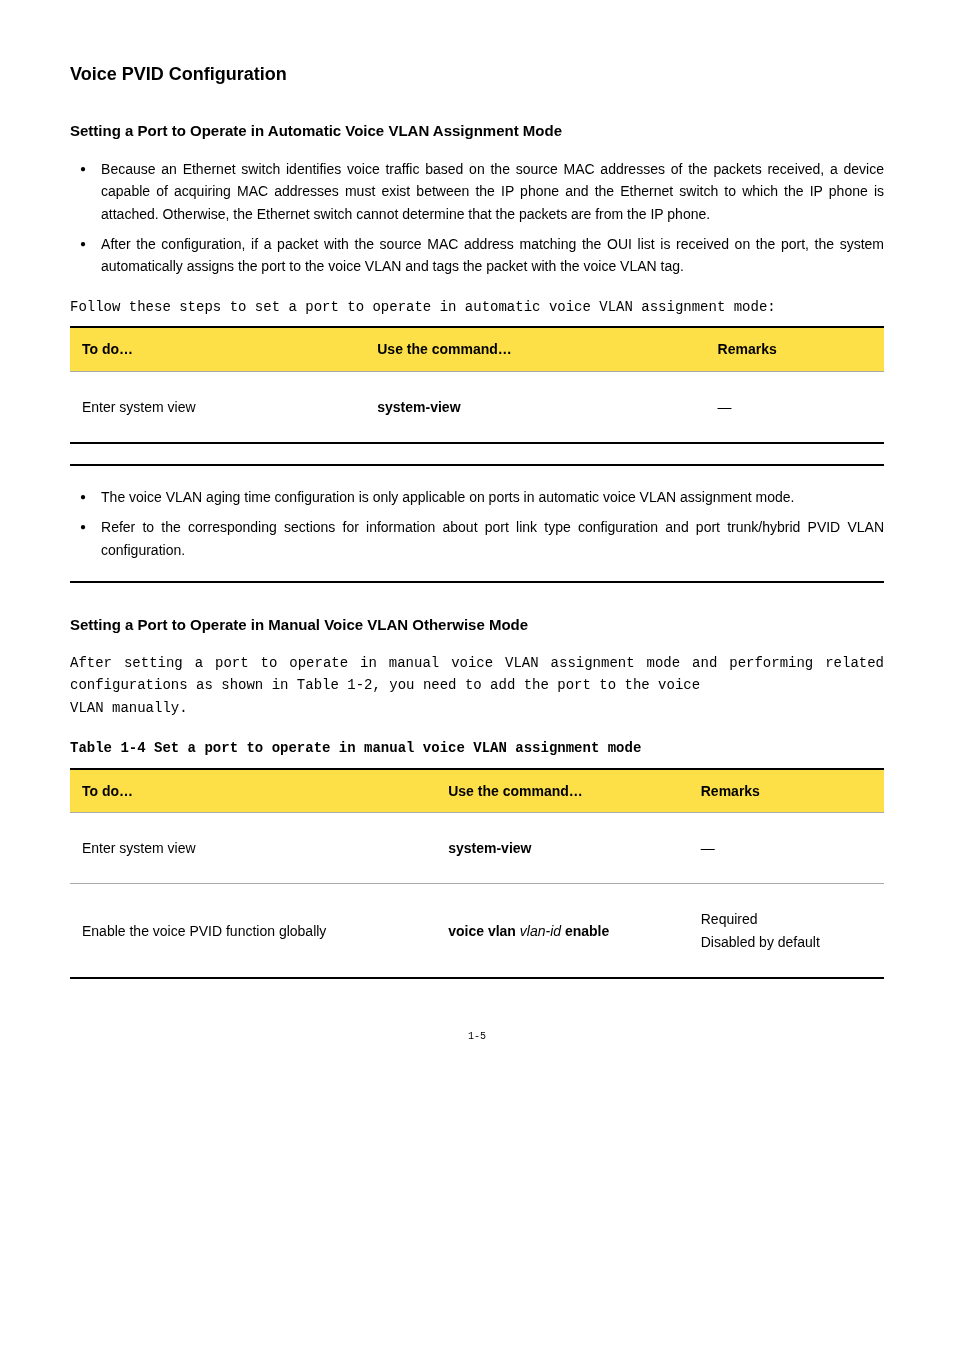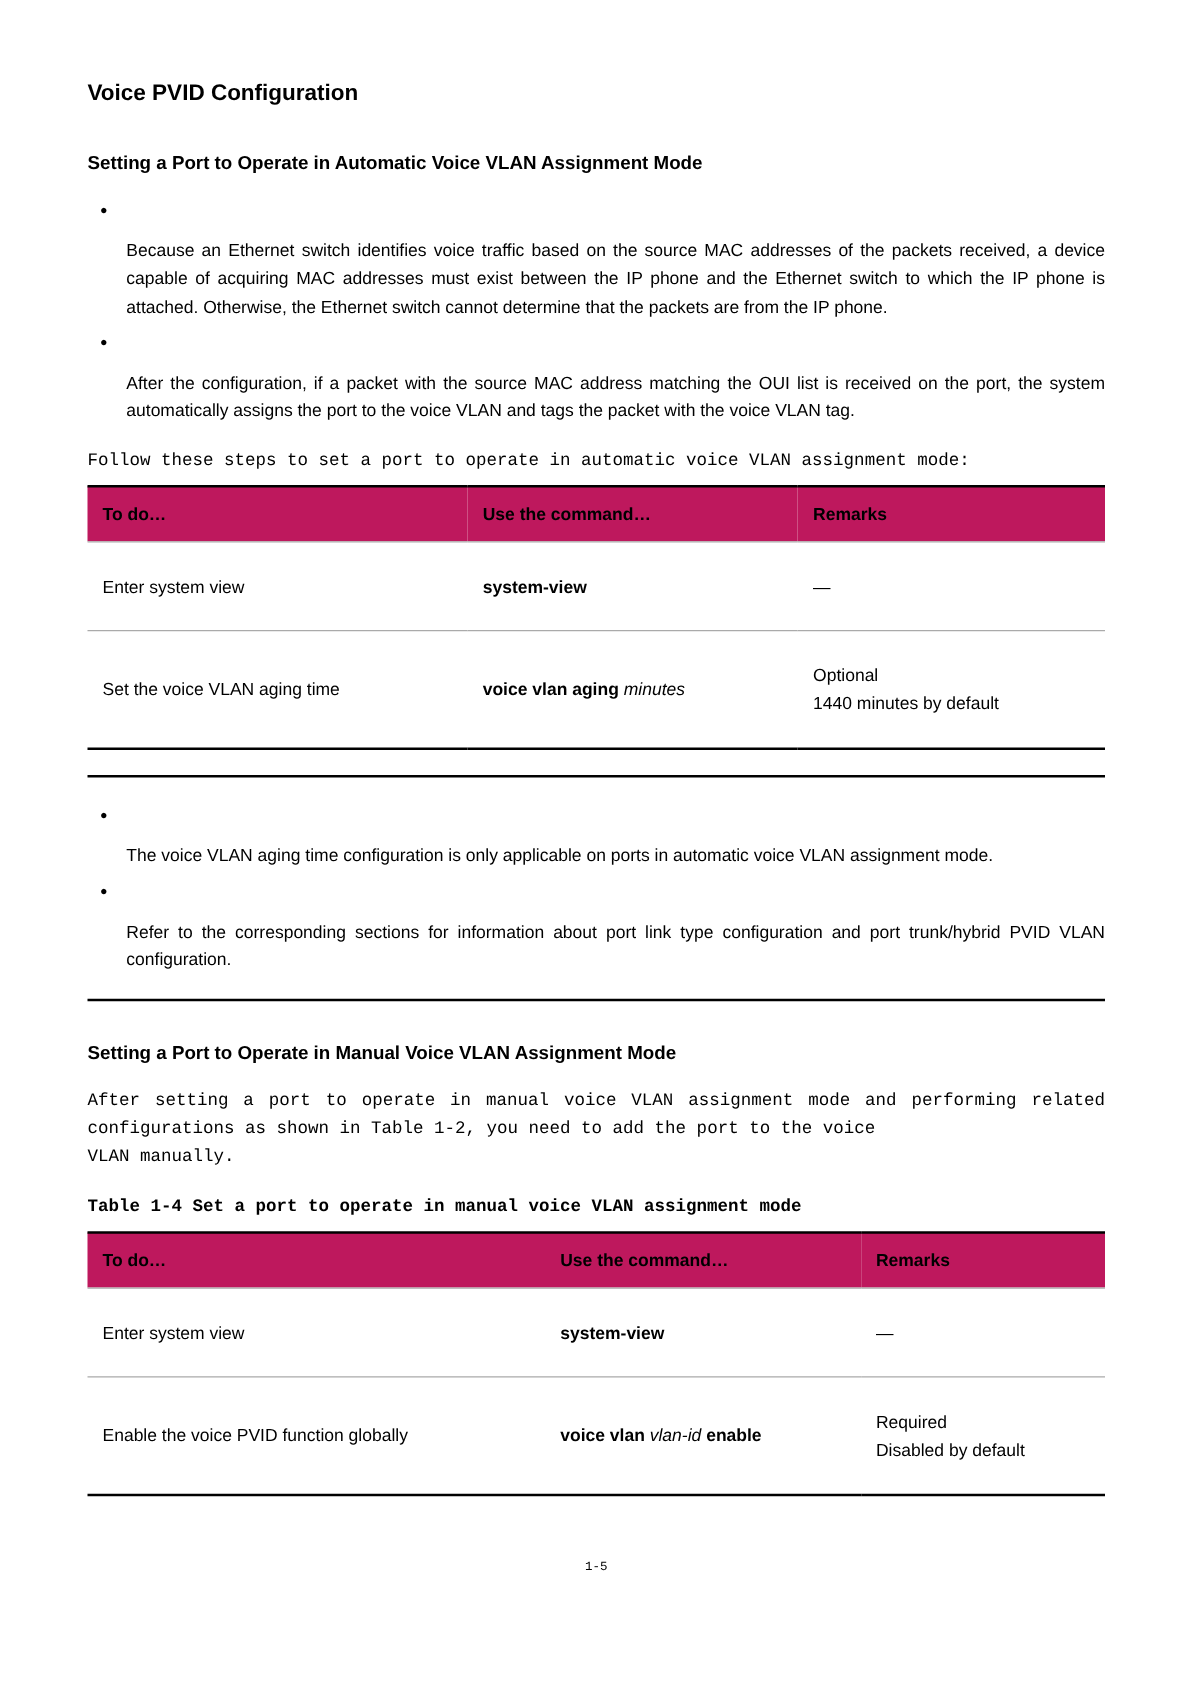--- a/index.html
+++ b/index.html
@@ -38,33 +38,32 @@
       padding-left: 10px;
     }
     .bullet {
       margin-right: 15px;
       font-size: 10px;
       line-height: 22px;
     }
     .bullet-content {
       flex: 1;
       text-align: justify;
-      margin-top: 31px;
     }
     .table-caption {
       margin-top: 18px;
       margin-bottom: 8px;
     }
     table {
       width: 100%;
       border-collapse: collapse;
       margin-bottom: 20px;
     }
     th {
-      background-color: #be185d;
+      background-color: #fde047;
       text-align: left;
       padding: 10px 12px;
       font-weight: bold;
       border-top: 2px solid #000;
       border-bottom: 1px solid #aaa;
     }
     td {
       padding: 24px 12px;
       border-bottom: 1px solid #aaa;
       vertical-align: middle;
@@ -129,47 +128,41 @@
       <th>Use the command…</th>
       <th>Remarks</th>
     </tr>
   </thead>
   <tbody>
     <tr>
       <td>Enter system view</td>
       <td><span class="bold">system-view</span></td>
       <td>—</td>
     </tr>
-    <tr>
-      <td>Set the voice VLAN aging time</td>
-      <td><span class="bold">voice vlan aging</span> <em>minutes</em></td>
-      <td style="white-space: pre-line;">Optional
-1440 minutes by default</td>
-    </tr>
   </tbody>
 </table>
 
 <hr class="divider">
 
 <div class="note-section">
 
   <div class="bullet-item">
     <span class="bullet">●</span>
     <span class="bullet-content">The voice VLAN aging time configuration is only applicable on ports in automatic voice VLAN assignment mode.</span>
   </div>
 
   <div class="bullet-item">
     <span class="bullet">●</span>
     <span class="bullet-content">Refer to the corresponding sections for information about port link type configuration and port trunk/hybrid PVID VLAN configuration.</span>
   </div>
 </div>
 
 <hr class="divider">
 
-<h3>Setting a Port to Operate in Manual Voice VLAN Assignment Mode</h3>
+<h3>Setting a Port to Operate in Manual Voice VLAN Otherwise Mode</h3>
 
 <p>
   <span>After setting a port to operate in manual voice VLAN assignment mode and performing related configurations as shown in </span><span>Table 1-2</span><span style="white-space: pre-line;">, you need to add the port to the voice
 VLAN manually.</span>
 </p>
 
 <p class="table-caption bold">Table 1-4 Set a port to operate in manual voice VLAN assignment mode</p>
 
 <table>
   <thead>

